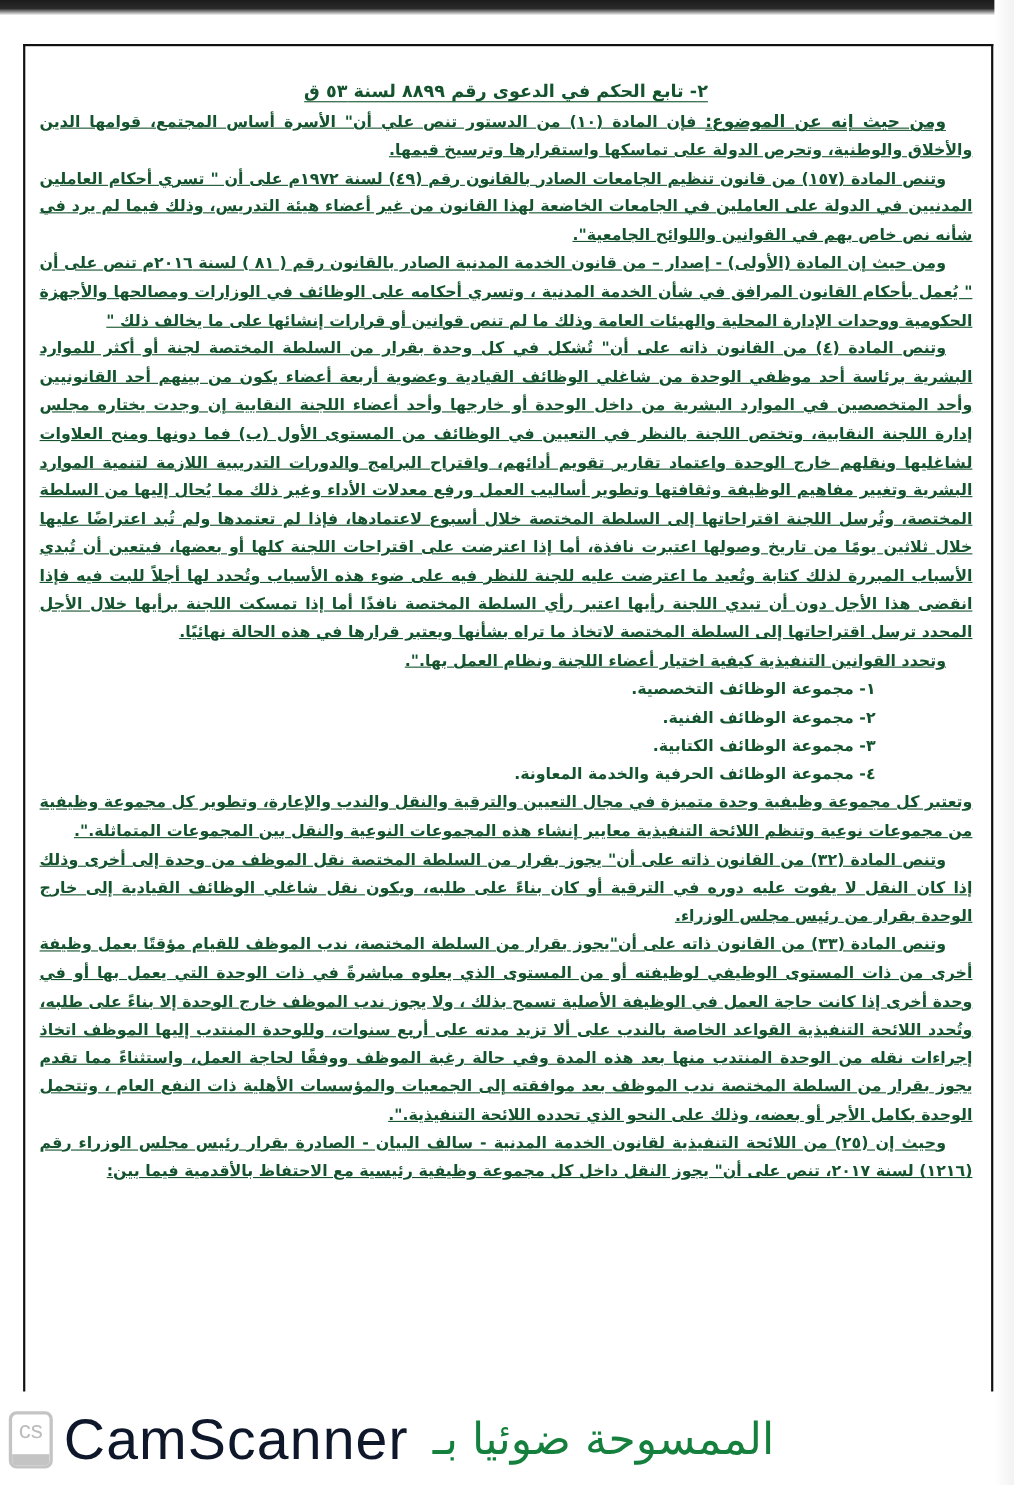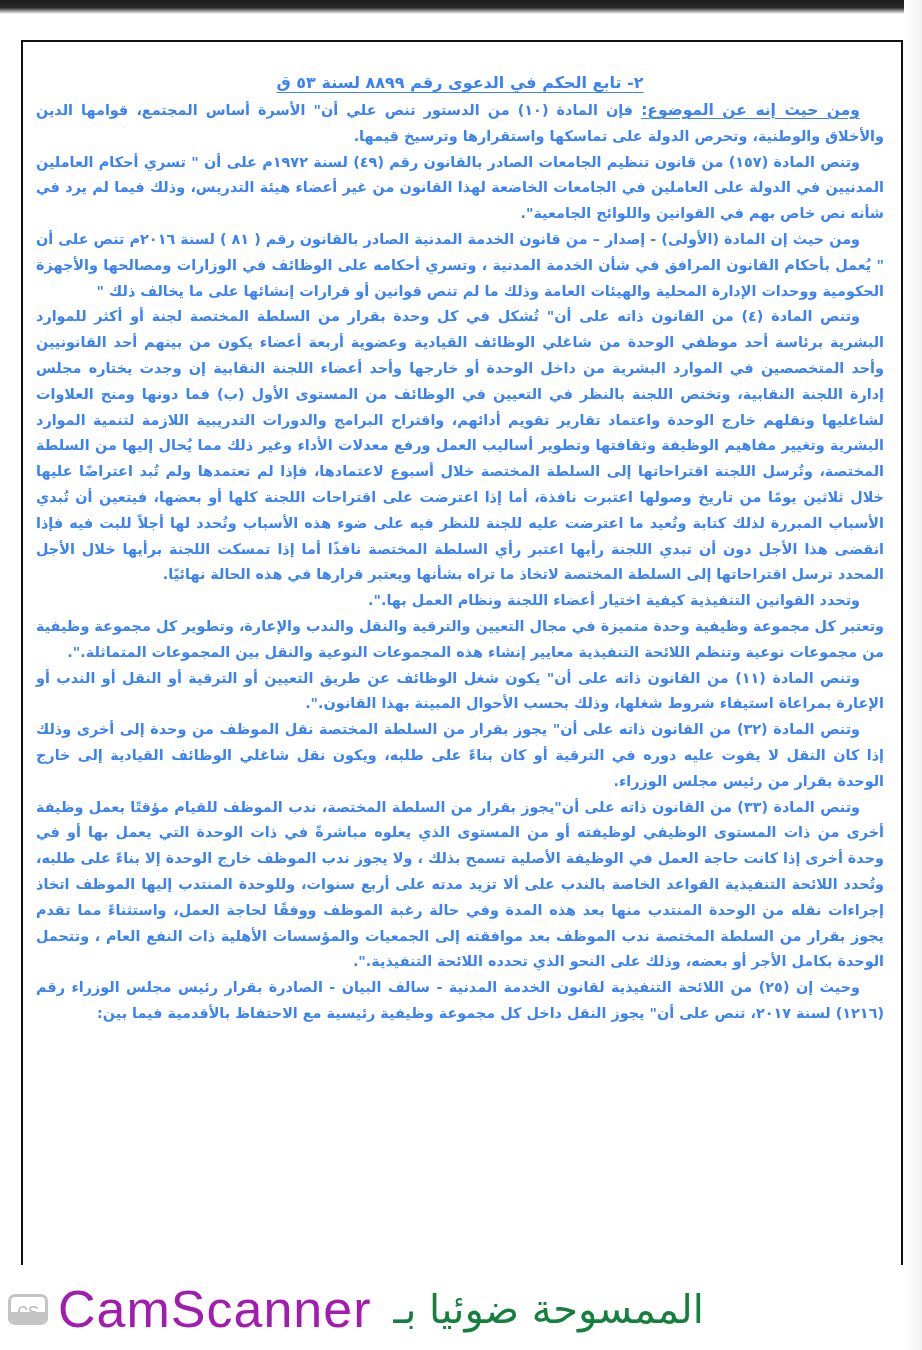--- a/index.html
+++ b/index.html
@@ -37,38 +37,39 @@
     border-right: 2px solid #111;
     box-sizing: border-box;
   }
   .doc {
     position: absolute;
     left: 36px;
     top: 70px;
     width: 848px;
     direction: rtl;
     text-align: justify;
-    color: #3b82f6;
+    color: #14532d;
     font-family: "DejaVu Sans", sans-serif;
     font-weight: bold;
     font-size: 14.4px;
     line-height: 25.8px;
   }
   .doc-title {
     text-align: center;
     font-size: 16px;
     text-decoration: underline;
     text-underline-offset: 4px;
     margin: 0 0 2px 0;
     line-height: 26px;
   }
   .para {
     margin: 0;
     text-indent: 24px;
     text-align-last: right;
+    text-decoration: underline;
   }
   .para.noindent { text-indent: 0; }
   .lead-heading {
     text-decoration: underline;
     text-underline-offset: 3px;
     font-size: 15.5px;
   }
   .list {
     margin: 0;
     padding: 0 88px 0 0;
@@ -80,21 +81,21 @@
     left: 6px;
     top: 1268px;
     width: 910px;
     height: 82px;
     display: flex;
     align-items: center;
     color: #bdbdbd;
   }
   .cs-badge {
     width: 40px;
-    height: 31px;
+    height: 52px;
     margin-left: 2px;
     border: 3px solid #c4c4c4;
     border-radius: 7px;
     box-sizing: border-box;
     display: flex;
     align-items: flex-start;
     justify-content: center;
     font-family: "Liberation Sans", sans-serif;
     font-size: 22px;
     line-height: 28px;
@@ -107,21 +108,21 @@
     position: absolute;
     left: 0; right: 0; bottom: 0;
     height: 10px;
     background: #c4c4c4;
   }
   .wm-brand {
     font-family: "Liberation Sans", sans-serif;
     font-size: 52px;
     letter-spacing: 1px;
     margin-left: 10px;
-    color: #a21caf;
+    color: #0f172a;
     white-space: nowrap;
   }
   .wm-arabic {
     font-family: "DejaVu Sans", sans-serif;
     font-size: 40px;
     direction: rtl;
     margin-left: 22px;
     color: #15803d;
     white-space: nowrap;
   }
@@ -136,23 +137,28 @@
 
 <div class="doc">
   <div class="doc-title">٢- تابع الحكم في الدعوى رقم ٨٨٩٩ لسنة ٥٣ ق</div>
 
   <p class="para"><span class="lead-heading">ومن حيث إنه عن الموضوع:</span> <span>فإن المادة (١٠) من الدستور تنص علي أن" الأسرة أساس المجتمع، قوامها الدين والأخلاق والوطنية، وتحرص الدولة على تماسكها واستقرارها وترسيخ قيمها.</span></p>
   <p class="para">وتنص المادة (١٥٧) من قانون تنظيم الجامعات الصادر بالقانون رقم (٤٩) لسنة ١٩٧٢م على أن " تسري أحكام العاملين المدنيين في الدولة على العاملين في الجامعات الخاضعة لهذا القانون من غير أعضاء هيئة التدريس، وذلك فيما لم يرد في شأنه نص خاص بهم في القوانين واللوائح الجامعية".</p>
   <p class="para">ومن حيث إن المادة (الأولى) - إصدار – من قانون الخدمة المدنية الصادر بالقانون رقم ( ٨١ ) لسنة ٢٠١٦م تنص على أن " يُعمل بأحكام القانون المرافق في شأن الخدمة المدنية ، وتسري أحكامه على الوظائف في الوزارات ومصالحها والأجهزة الحكومية ووحدات الإدارة المحلية والهيئات العامة وذلك ما لم تنص قوانين أو قرارات إنشائها على ما يخالف ذلك "</p>
   <p class="para">وتنص المادة (٤) من القانون ذاته على أن" تُشكل في كل وحدة بقرار من السلطة المختصة لجنة أو أكثر للموارد البشرية برئاسة أحد موظفي الوحدة من شاغلي الوظائف القيادية وعضوية أربعة أعضاء يكون من بينهم أحد القانونيين وأحد المتخصصين في الموارد البشرية من داخل الوحدة أو خارجها وأحد أعضاء اللجنة النقابية إن وجدت يختاره مجلس إدارة اللجنة النقابية، وتختص اللجنة بالنظر في التعيين في الوظائف من المستوى الأول (ب) فما دونها ومنح العلاوات لشاغليها ونقلهم خارج الوحدة واعتماد تقارير تقويم أدائهم، واقتراح البرامج والدورات التدريبية اللازمة لتنمية الموارد البشرية وتغيير مفاهيم الوظيفة وثقافتها وتطوير أساليب العمل ورفع معدلات الأداء وغير ذلك مما يُحال إليها من السلطة المختصة، وتُرسل اللجنة اقتراحاتها إلى السلطة المختصة خلال أسبوع لاعتمادها، فإذا لم تعتمدها ولم تُبد اعتراضًا عليها خلال ثلاثين يومًا من تاريخ وصولها اعتبرت نافذة، أما إذا اعترضت على اقتراحات اللجنة كلها أو بعضها، فيتعين أن تُبدي الأسباب المبررة لذلك كتابة وتُعيد ما اعترضت عليه للجنة للنظر فيه على ضوء هذه الأسباب وتُحدد لها أجلاً للبت فيه فإذا انقضى هذا الأجل دون أن تبدي اللجنة رأيها اعتبر رأي السلطة المختصة نافذًا أما إذا تمسكت اللجنة برأيها خلال الأجل المحدد ترسل اقتراحاتها إلى السلطة المختصة لاتخاذ ما تراه بشأنها ويعتبر قرارها في هذه الحالة نهائيًا.</p>
   <p class="para">وتحدد القوانين التنفيذية كيفية اختيار أعضاء اللجنة ونظام العمل بها.".</p>
 
+  <ul class="list">
+    <li>١- مجموعة الوظائف التخصصية.</li>
+    <li>٢- مجموعة الوظائف الفنية.</li>
+    <li>٣- مجموعة الوظائف الكتابية.</li>
+    <li>٤- مجموعة الوظائف الحرفية والخدمة المعاونة.</li>
+  </ul>
 
   <p class="para noindent">وتعتبر كل مجموعة وظيفية وحدة متميزة في مجال التعيين والترقية والنقل والندب والإعارة، وتطوير كل مجموعة وظيفية من مجموعات نوعية وتنظم اللائحة التنفيذية معايير إنشاء هذه المجموعات النوعية والنقل بين المجموعات المتماثلة.".</p>
-  <p class="para">وتنص المادة (١١) من القانون ذاته على أن" يكون شغل الوظائف عن طريق التعيين أو الترقية أو النقل أو الندب أو الإعارة بمراعاة استيفاء شروط شغلها، وذلك بحسب الأحوال المبينة بهذا القانون.".</p>
   <p class="para">وتنص المادة (٣٢) من القانون ذاته على أن" يجوز بقرار من السلطة المختصة نقل الموظف من وحدة إلى أخرى وذلك إذا كان النقل لا يفوت عليه دوره في الترقية أو كان بناءً على طلبه، ويكون نقل شاغلي الوظائف القيادية إلى خارج الوحدة بقرار من رئيس مجلس الوزراء.</p>
   <p class="para">وتنص المادة (٣٣) من القانون ذاته على أن"يجوز بقرار من السلطة المختصة، ندب الموظف للقيام مؤقتًا بعمل وظيفة أخرى من ذات المستوى الوظيفي لوظيفته أو من المستوى الذي يعلوه مباشرةً في ذات الوحدة التي يعمل بها أو في وحدة أخرى إذا كانت حاجة العمل في الوظيفة الأصلية تسمح بذلك ، ولا يجوز ندب الموظف خارج الوحدة إلا بناءً على طلبه، وتُحدد اللائحة التنفيذية القواعد الخاصة بالندب على ألا تزيد مدته على أربع سنوات، وللوحدة المنتدب إليها الموظف اتخاذ إجراءات نقله من الوحدة المنتدب منها بعد هذه المدة وفي حالة رغبة الموظف ووفقًا لحاجة العمل، واستثناءً مما تقدم يجوز بقرار من السلطة المختصة ندب الموظف بعد موافقته إلى الجمعيات والمؤسسات الأهلية ذات النفع العام ، وتتحمل الوحدة بكامل الأجر أو بعضه، وذلك على النحو الذي تحدده اللائحة التنفيذية.".</p>
   <p class="para">وحيث إن (٢٥) من اللائحة التنفيذية لقانون الخدمة المدنية - سالف البيان - الصادرة بقرار رئيس مجلس الوزراء رقم (١٢١٦) لسنة ٢٠١٧، تنص على أن" يجوز النقل داخل كل مجموعة وظيفية رئيسية مع الاحتفاظ بالأقدمية فيما بين:</p>
 </div>
 
 <div class="watermark">
   <div class="cs-badge">
       <span>cs</span>
     </div>
   <span class="wm-brand">CamScanner</span>

